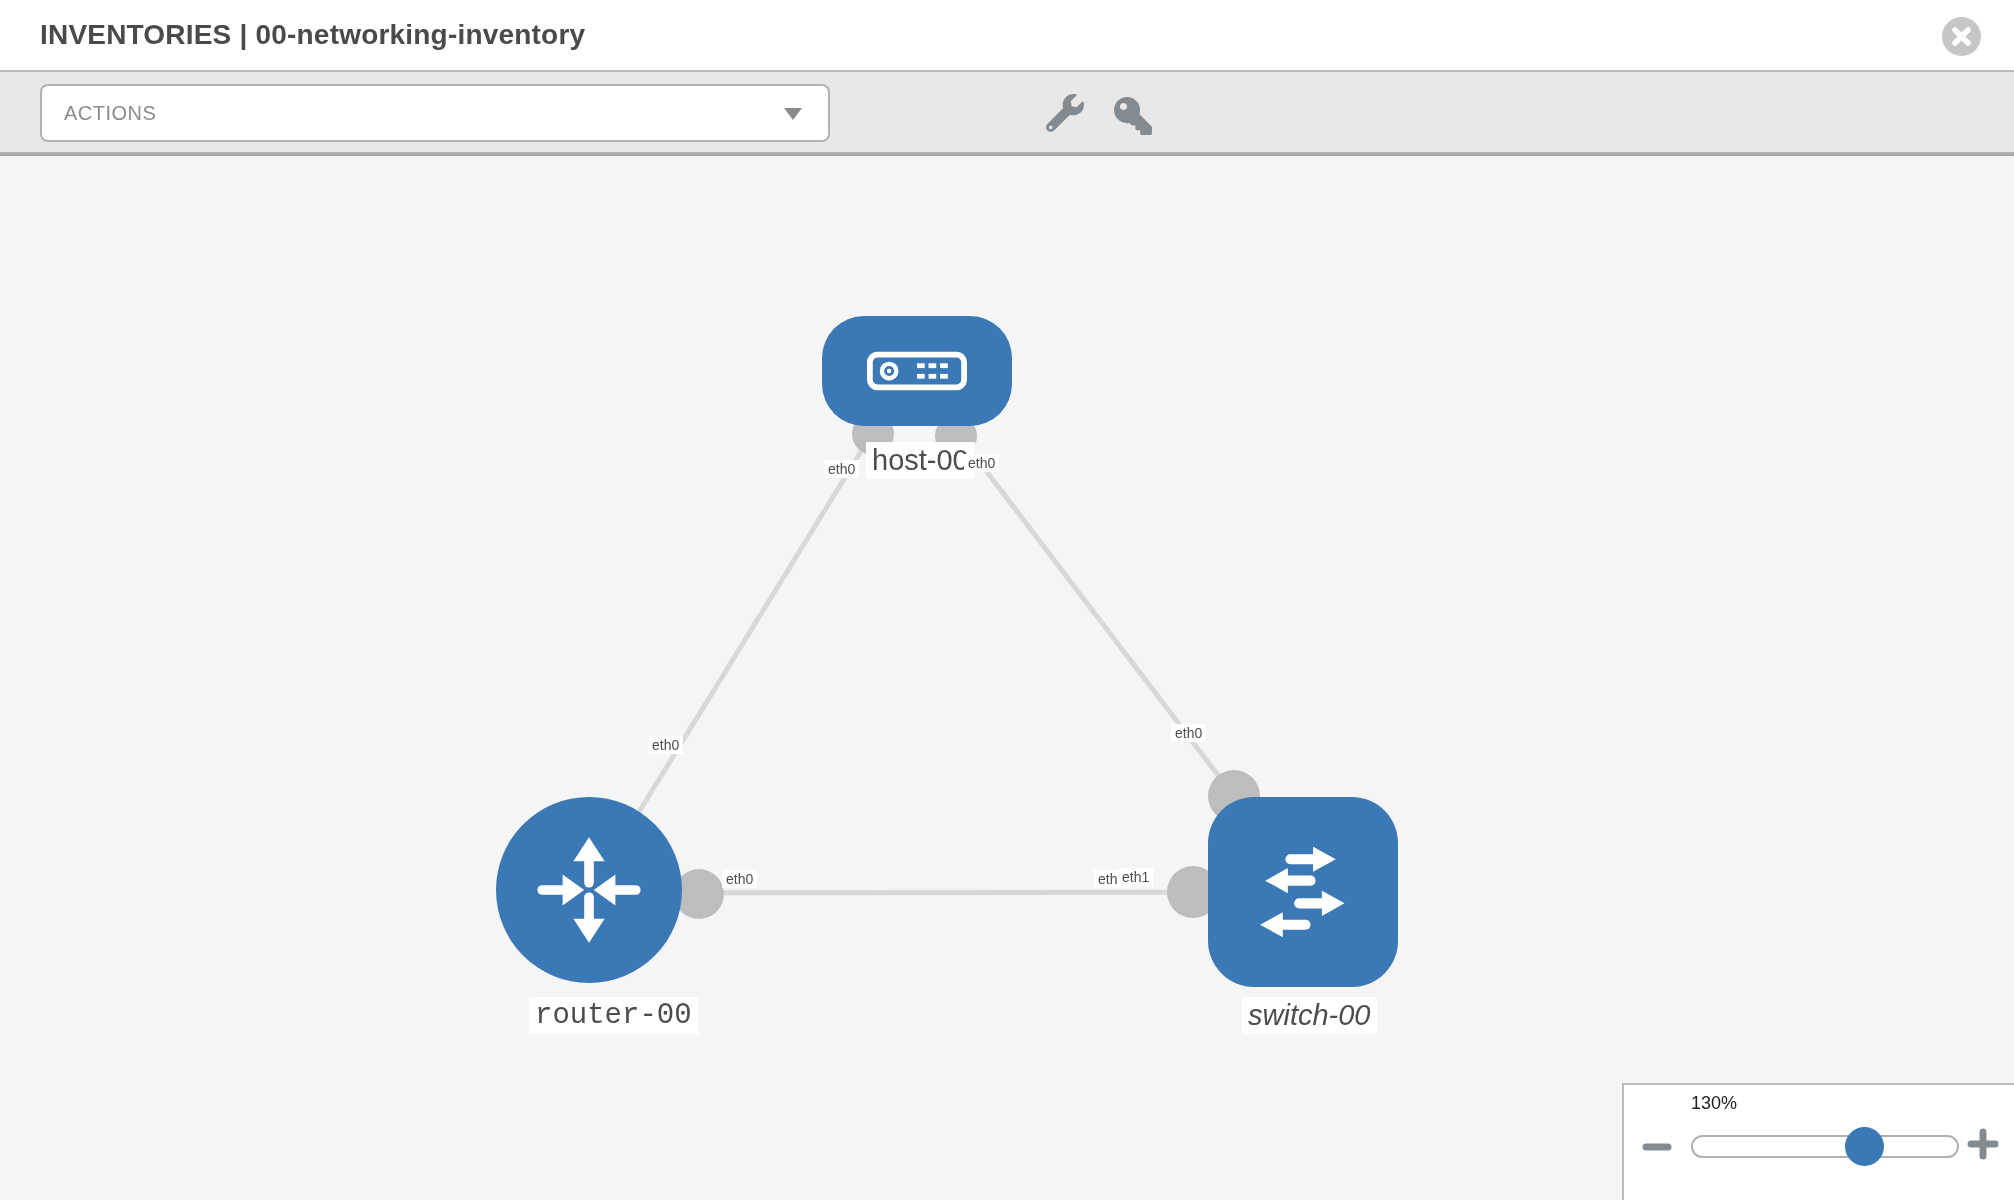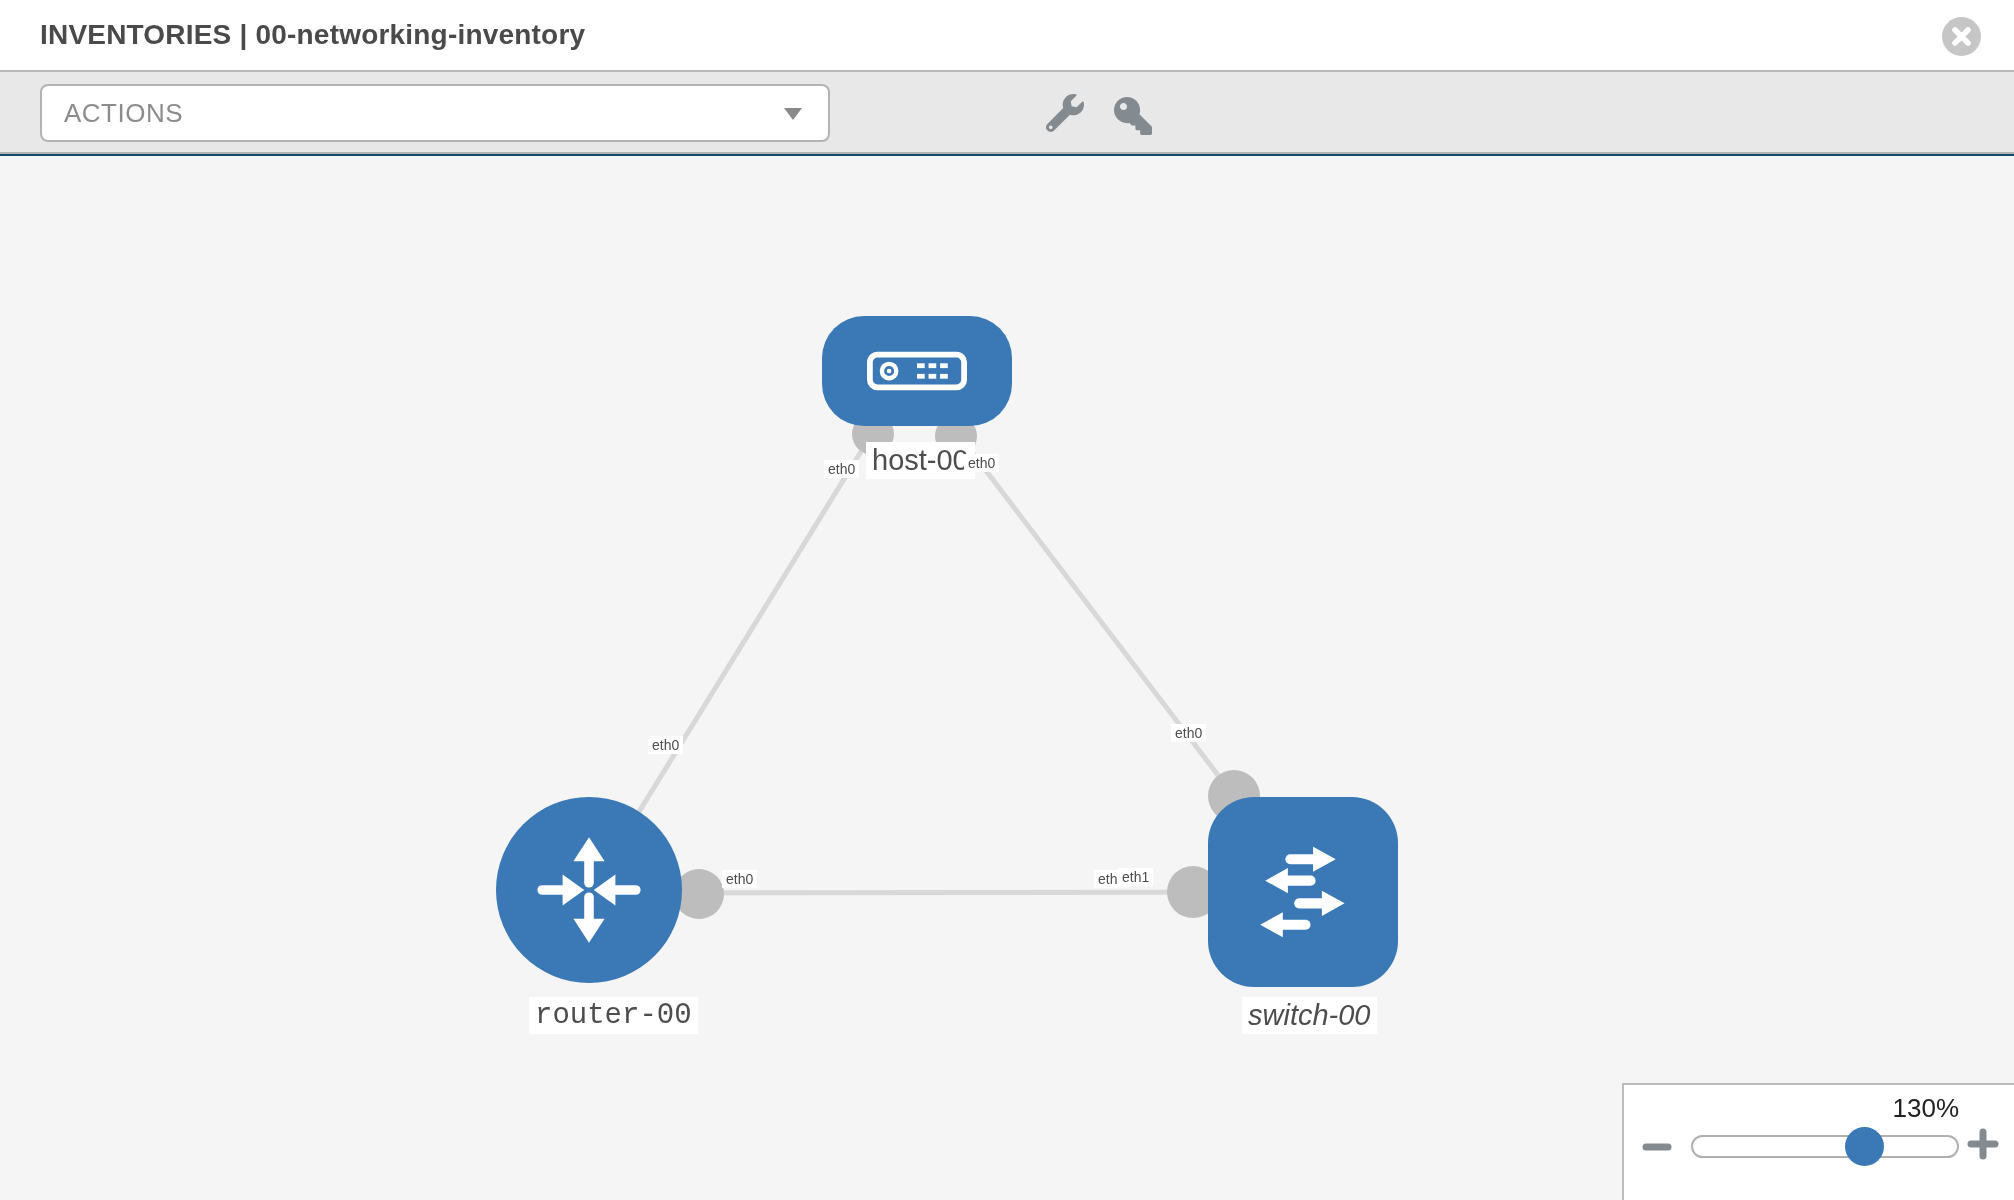--- a/index.html
+++ b/index.html
@@ -1,38 +1,38 @@
 <!DOCTYPE html>
 <html><head>
 <meta charset="utf-8">
 <style>
   * { box-sizing: border-box; margin: 0; padding: 0; }
   html,body { width: 2014px; height: 1200px; }
   body { font-family: "Liberation Sans", sans-serif; background: #ffffff; overflow: hidden; }
 
-  .window { position: relative; width: 2014px; height: 1200px; background: #0c4a6e; }
+  .window { position: relative; width: 2014px; height: 1200px; background: #a3a3a3; }
 
   
   .header { position: absolute; left: 0; top: 0; width: 2014px; height: 72px;
             background: #ffffff; border-bottom: 2px solid #b8b8b8; }
   .page-title { position: absolute; left: 40px; top: 0; height: 70px; line-height: 70px;
                 font-size: 28px; font-weight: bold; color: #4a4a4a; letter-spacing: 0.2px; }
   .close-btn { position: absolute; left: 1942px; top: 17px; width: 39px; height: 39px;
                border-radius: 50%; background: #c6c6c6; cursor: pointer; }
   .close-btn svg { position: absolute; left: 9px; top: 9px; }
 
   
   .toolbar { position: absolute; left: 0; top: 72px; width: 2014px; height: 82px;
              background: #e8e8e8; border-bottom: 2px solid #b3b3b3; }
   .dropdown { position: absolute; top: 12px; height: 58px; background: #ffffff;
               border: 2px solid #b3b3b3; border-radius: 8px; }
   .dropdown-actions { left: 40px;  width: 790px; }
   .dropdown-search  { left: 1183px; width: 790px; }
   .dropdown-value { position: absolute; left: 22px; top: 0; height: 54px; line-height: 54px;
-                    font-size: 26px; color: #8c8c8c; letter-spacing: 0.5px; }
+                    font-size: 20px; color: #8c8c8c; letter-spacing: 0.5px; }
   .dropdown-caret { position: absolute; right: 26px; top: 22px; width: 0; height: 0;
                     border-left: 9px solid transparent; border-right: 9px solid transparent;
                     border-top: 12px solid #8a8a8a; }
   .tool-icon { position: absolute; cursor: pointer; }
   .tool-icon-wrench { left: 1046px; top: 22px; }
   .tool-icon-key    { left: 1114px; top: 25px; }
 
   
   .canvas { position: absolute; left: 0; top: 156px; width: 2014px; height: 1044px;
             background: #f5f5f5; overflow: hidden; }
@@ -56,22 +56,22 @@
   .if-host-right    { left: 964px;  top: 298px; }
   .if-link-hr       { left: 648px;  top: 580px; }
   .if-link-hs       { left: 1171px; top: 568px; }
   .if-horiz-router  { left: 722px;  top: 714px; }
   .if-horiz-sw-back { left: 1094px; top: 714px; z-index: 1; }
   .if-horiz-sw-front{ left: 1118px; top: 712px; z-index: 2; }
 
   
   .zoom-panel { position: absolute; right: 0; bottom: 0; width: 392px; height: 117px;
                 background: #ffffff; border-top: 2px solid #bcbcbc; border-left: 2px solid #bcbcbc; }
-  .zoom-level { position: absolute; left: 67px; top: 8px; width: 268px; text-align: right;
-                font-size: 26px; color: #222222; }
+  .zoom-level { position: absolute; left: 67px; top: 8px; width: 268px; text-align: left;
+                font-size: 18px; color: #222222; }
   .zoom-track { position: absolute; left: 67px; top: 50px; width: 268px; height: 23px;
                 background: #ffffff; border: 2px solid #b0b0b0; border-radius: 12px; cursor: pointer; }
   .zoom-handle { position: absolute; left: 152px; top: -10px; width: 39px; height: 39px;
                  border-radius: 50%; background: #3a79b5; cursor: grab; }
   .zoom-minus { position: absolute; left: 18px;  top: 49px; cursor: pointer; }
   .zoom-plus  { position: absolute; left: 342px; top: 42px; cursor: pointer; }
 </style>
 </head>
 <body>
 

